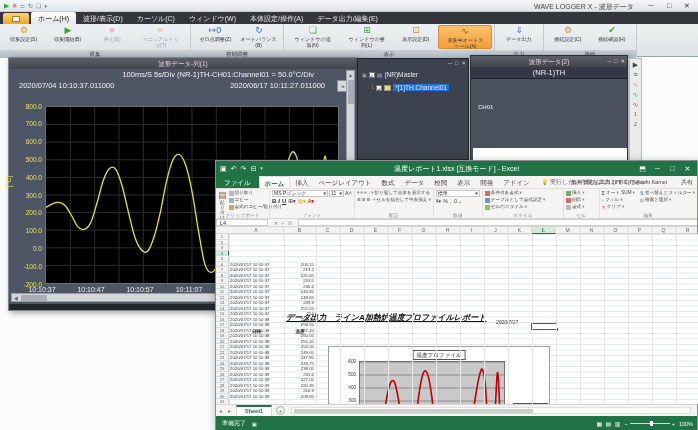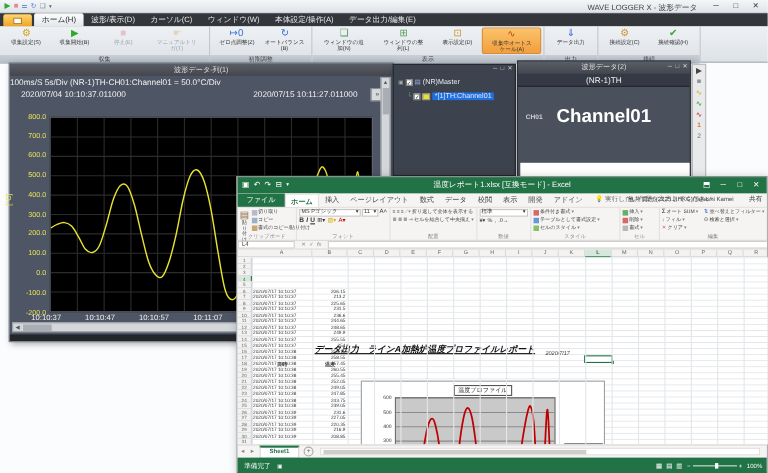--- a/index.html
+++ b/index.html
@@ -24,21 +24,21 @@
 .rbtn{width:44px;height:24px;display:flex;flex-direction:column;align-items:center;justify-content:flex-start;border-radius:2px}
 .rbtn .ric{font-size:9px;line-height:11px;height:11px}
 .rbtn .rlb{font-size:5.5px;color:#333;text-align:center;line-height:6px;white-space:nowrap;transform:scale(.92)}
 .rbtn.dis .rlb{color:#9aa0a6}
 .rbtn.dis .ric{opacity:.45}
 .rbtn.hl{background:linear-gradient(#fbc26b,#f29e3d);border:1px solid #d98a2b}
 .glabel{height:8px;background:linear-gradient(#c9cfd6,#b4bbc3);font-size:5.5px;color:#3c4147;text-align:center;line-height:8px}
 
 .wavewin{position:absolute;left:8px;top:57px;width:350px;height:254px;background:#4e5564;border:1px solid #80858c;box-shadow:2px 2px 6px rgba(0,0,0,.35)}
 .wtitle{position:absolute;left:0;top:0;width:100%;height:11px;background:linear-gradient(#5a5e66,#43464d);color:#ddd;font-size:6.5px;text-align:center;line-height:11px}
-.winfo1{position:absolute;left:0;top:12px;width:305px;text-align:left;font-size:7.5px;color:#f2f2f2}
+.winfo1{position:absolute;left:0;top:12px;width:305px;text-align:right;font-size:7.5px;color:#f2f2f2}
 .wts-l{position:absolute;left:10px;top:23px;font-size:7.5px;color:#f2f2f2}
 .wts-r{position:absolute;right:32px;top:23px;font-size:7.5px;color:#f2f2f2}
 .wjump{position:absolute;right:8px;top:22px;width:12px;height:12px;background:#d7dadd;border:1px solid #8a8f95;font-size:6px;text-align:center;line-height:11px;color:#333}
 .yunit{position:absolute;left:-6px;top:120px;font-size:6.5px;color:#e8e358;transform:rotate(-90deg)}
 .ytick{position:absolute;width:24px;text-align:right;font-size:6.5px;color:#e8e358}
 .xtick{position:absolute;top:228px;font-size:7px;color:#f0f0f0;width:44px;text-align:center}
 .plot{position:absolute;left:36px;top:48px;width:294px;height:178px;background:#000;border:1px solid #6a6f78}
 .vscroll{position:absolute;right:2px;top:12px;width:9px;height:220px;background:#d4d7da;border:1px solid #9aa0a6}
 .vscroll .arr{display:block;font-size:5px;text-align:center;color:#555;height:8px;line-height:8px}
 .vthumb{position:absolute;left:1px;top:9px;width:6px;height:24px;background:#a9aeb4}
@@ -246,21 +246,21 @@
         <div class="glabel">接続</div>
       </div>
     </div>
 
 </div>
 
 <div class="wavewin">
   <div class="wtitle">波形データ-列(1)</div>
   <div class="winfo1">100ms/S   5s/Div   (NR-1)TH-CH01:Channel01 = 50.0°C/Div</div>
   <div class="wts-l">2020/07/04 10:10:37.011000</div>
-  <div class="wts-r">2020/07/15 10:11:27.011000</div>
+  <div class="wts-r">2020/06/17 10:11:27.011000</div>
   <div class="wjump">»</div>
   <div class="yunit">[°C]</div>
   <div id="wave-yticks"></div>
   <div class="plot">
     <svg id="wave-svg" width="292" height="176" viewBox="0 0 292 176">
         <line x1="24.33" y1="0" x2="24.33" y2="176" stroke="#2c2c2c" stroke-width="1"></line>
         <line x1="48.66" y1="0" x2="48.66" y2="176" stroke="#2c2c2c" stroke-width="1"></line>
         <line x1="72.99" y1="0" x2="72.99" y2="176" stroke="#2c2c2c" stroke-width="1"></line>
         <line x1="97.32" y1="0" x2="97.32" y2="176" stroke="#2c2c2c" stroke-width="1"></line>
         <line x1="121.64999999999999" y1="0" x2="121.64999999999999" y2="176" stroke="#2c2c2c" stroke-width="1"></line>
@@ -332,21 +332,20 @@
 
 <div class="chwin">
   <div class="chtitle">波形データ(2)</div>
   <div class="chctl">
     <span>─</span>
     <span>□</span>
     <span>✕</span>
   </div>
   <div class="chhdr">(NR-1)TH</div>
   <div class="chlbl">CH01</div>
-  <div class="chname">Channel01</div>
   <div class="chfoot"></div>
 </div>
 
 <div class="iconstrip">
   <span style="color:#444">▶</span>
   <span style="color:#444">≡</span>
   <span style="color:#d8b020">∿</span>
   <span style="color:#2daa2d">∿</span>
   <span style="color:#cc3333">∿</span>
   <span style="color:#d87b20;font-weight:bold;font-size:6px">1</span>

